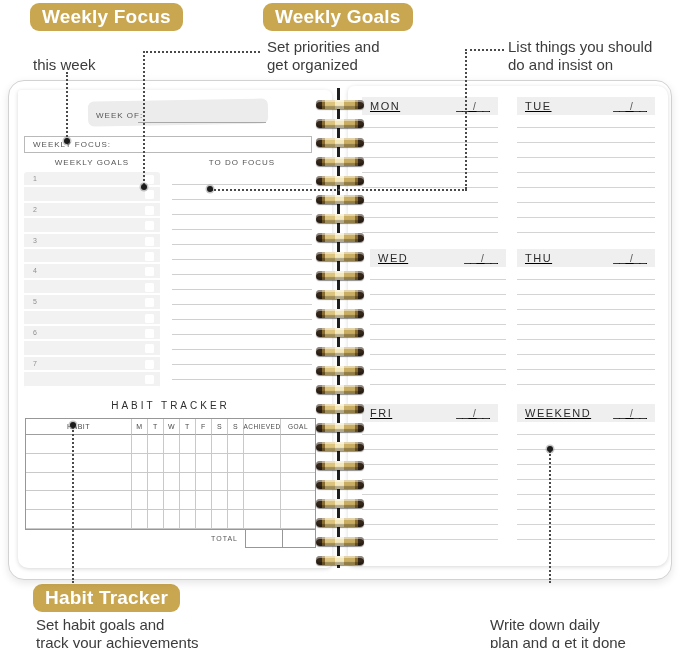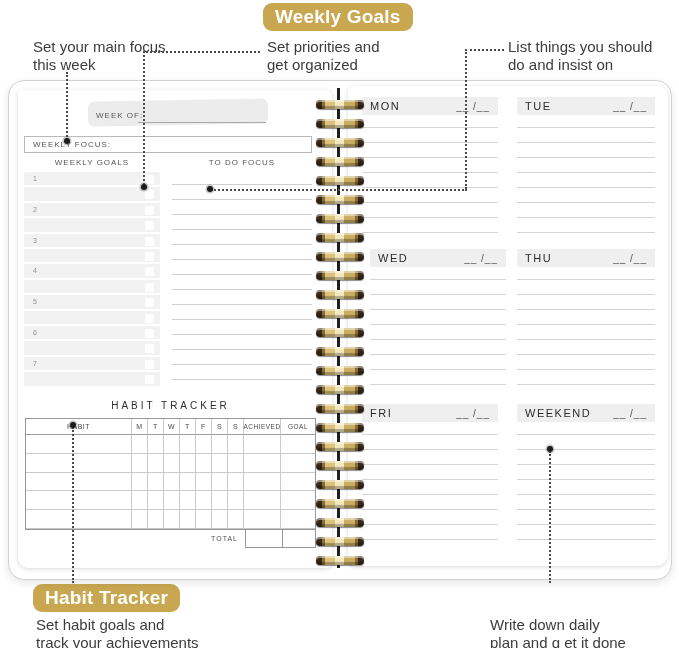--- a/index.html
+++ b/index.html
@@ -89,35 +89,36 @@
   .total-box { position:absolute; left:245px; top:529px; width:71px; height:19px;
     border:1px solid #979797; z-index:2; }
   .total-sep { position:absolute; left:36px; top:0; width:1px; height:100%; background:#979797; }
 
   
   .day-section { position:absolute; z-index:2; }
   .col1 { left:362px; width:136px; }
   .col2 { left:517px; width:138px; }
   .day-bar {
     height:18px; background:#efefef; display:flex; align-items:center;
-    justify-content:space-between; padding:0 8px;
+    justify-content:space-between; padding:0 8px;text-decoration:underline;
   }
   .day-name { font-size:11px; letter-spacing:1.5px; color:#2b2b2b; }
   .day-date { font-size:10px; letter-spacing:1px; color:#555; }
   .day-lines {
     position:relative; width:100%; height:120px; margin-top:-2px;
     background:repeating-linear-gradient(to bottom, transparent 0 14px, #d4d4d4 14px 15px);
   }
 </style>
 </head>
 <body>
 
 <div class="canvas">
 
-  <div class="desc" style="left:33px;top:38px;"><span>Set your main focus</span><br><span>this week</span></div>
+  <div class="pill" style="left:30px;top:3px;">Weekly Focus</div>
+  <div class="desc" style="left:33px;top:38px;"><br><span>this week</span></div>
 
   <div class="pill" style="left:263px;top:3px;">Weekly Goals</div>
   <div class="desc" style="left:267px;top:38px;"><span>Set priorities and</span><br><span>get organized</span></div>
 
   <div class="desc" style="left:508px;top:38px;"><span>List things you should</span><br><span>do and insist on</span></div>
 
   <div class="pill" style="left:33px;top:584px;">Habit Tracker</div>
   <div class="desc" style="left:36px;top:616px;"><span>Set habit goals and</span><br><span>track your achievements</span></div>
 
   <div class="desc" style="left:490px;top:616px;"><span>Write down daily</span><br><span>plan and g et it done</span></div>

